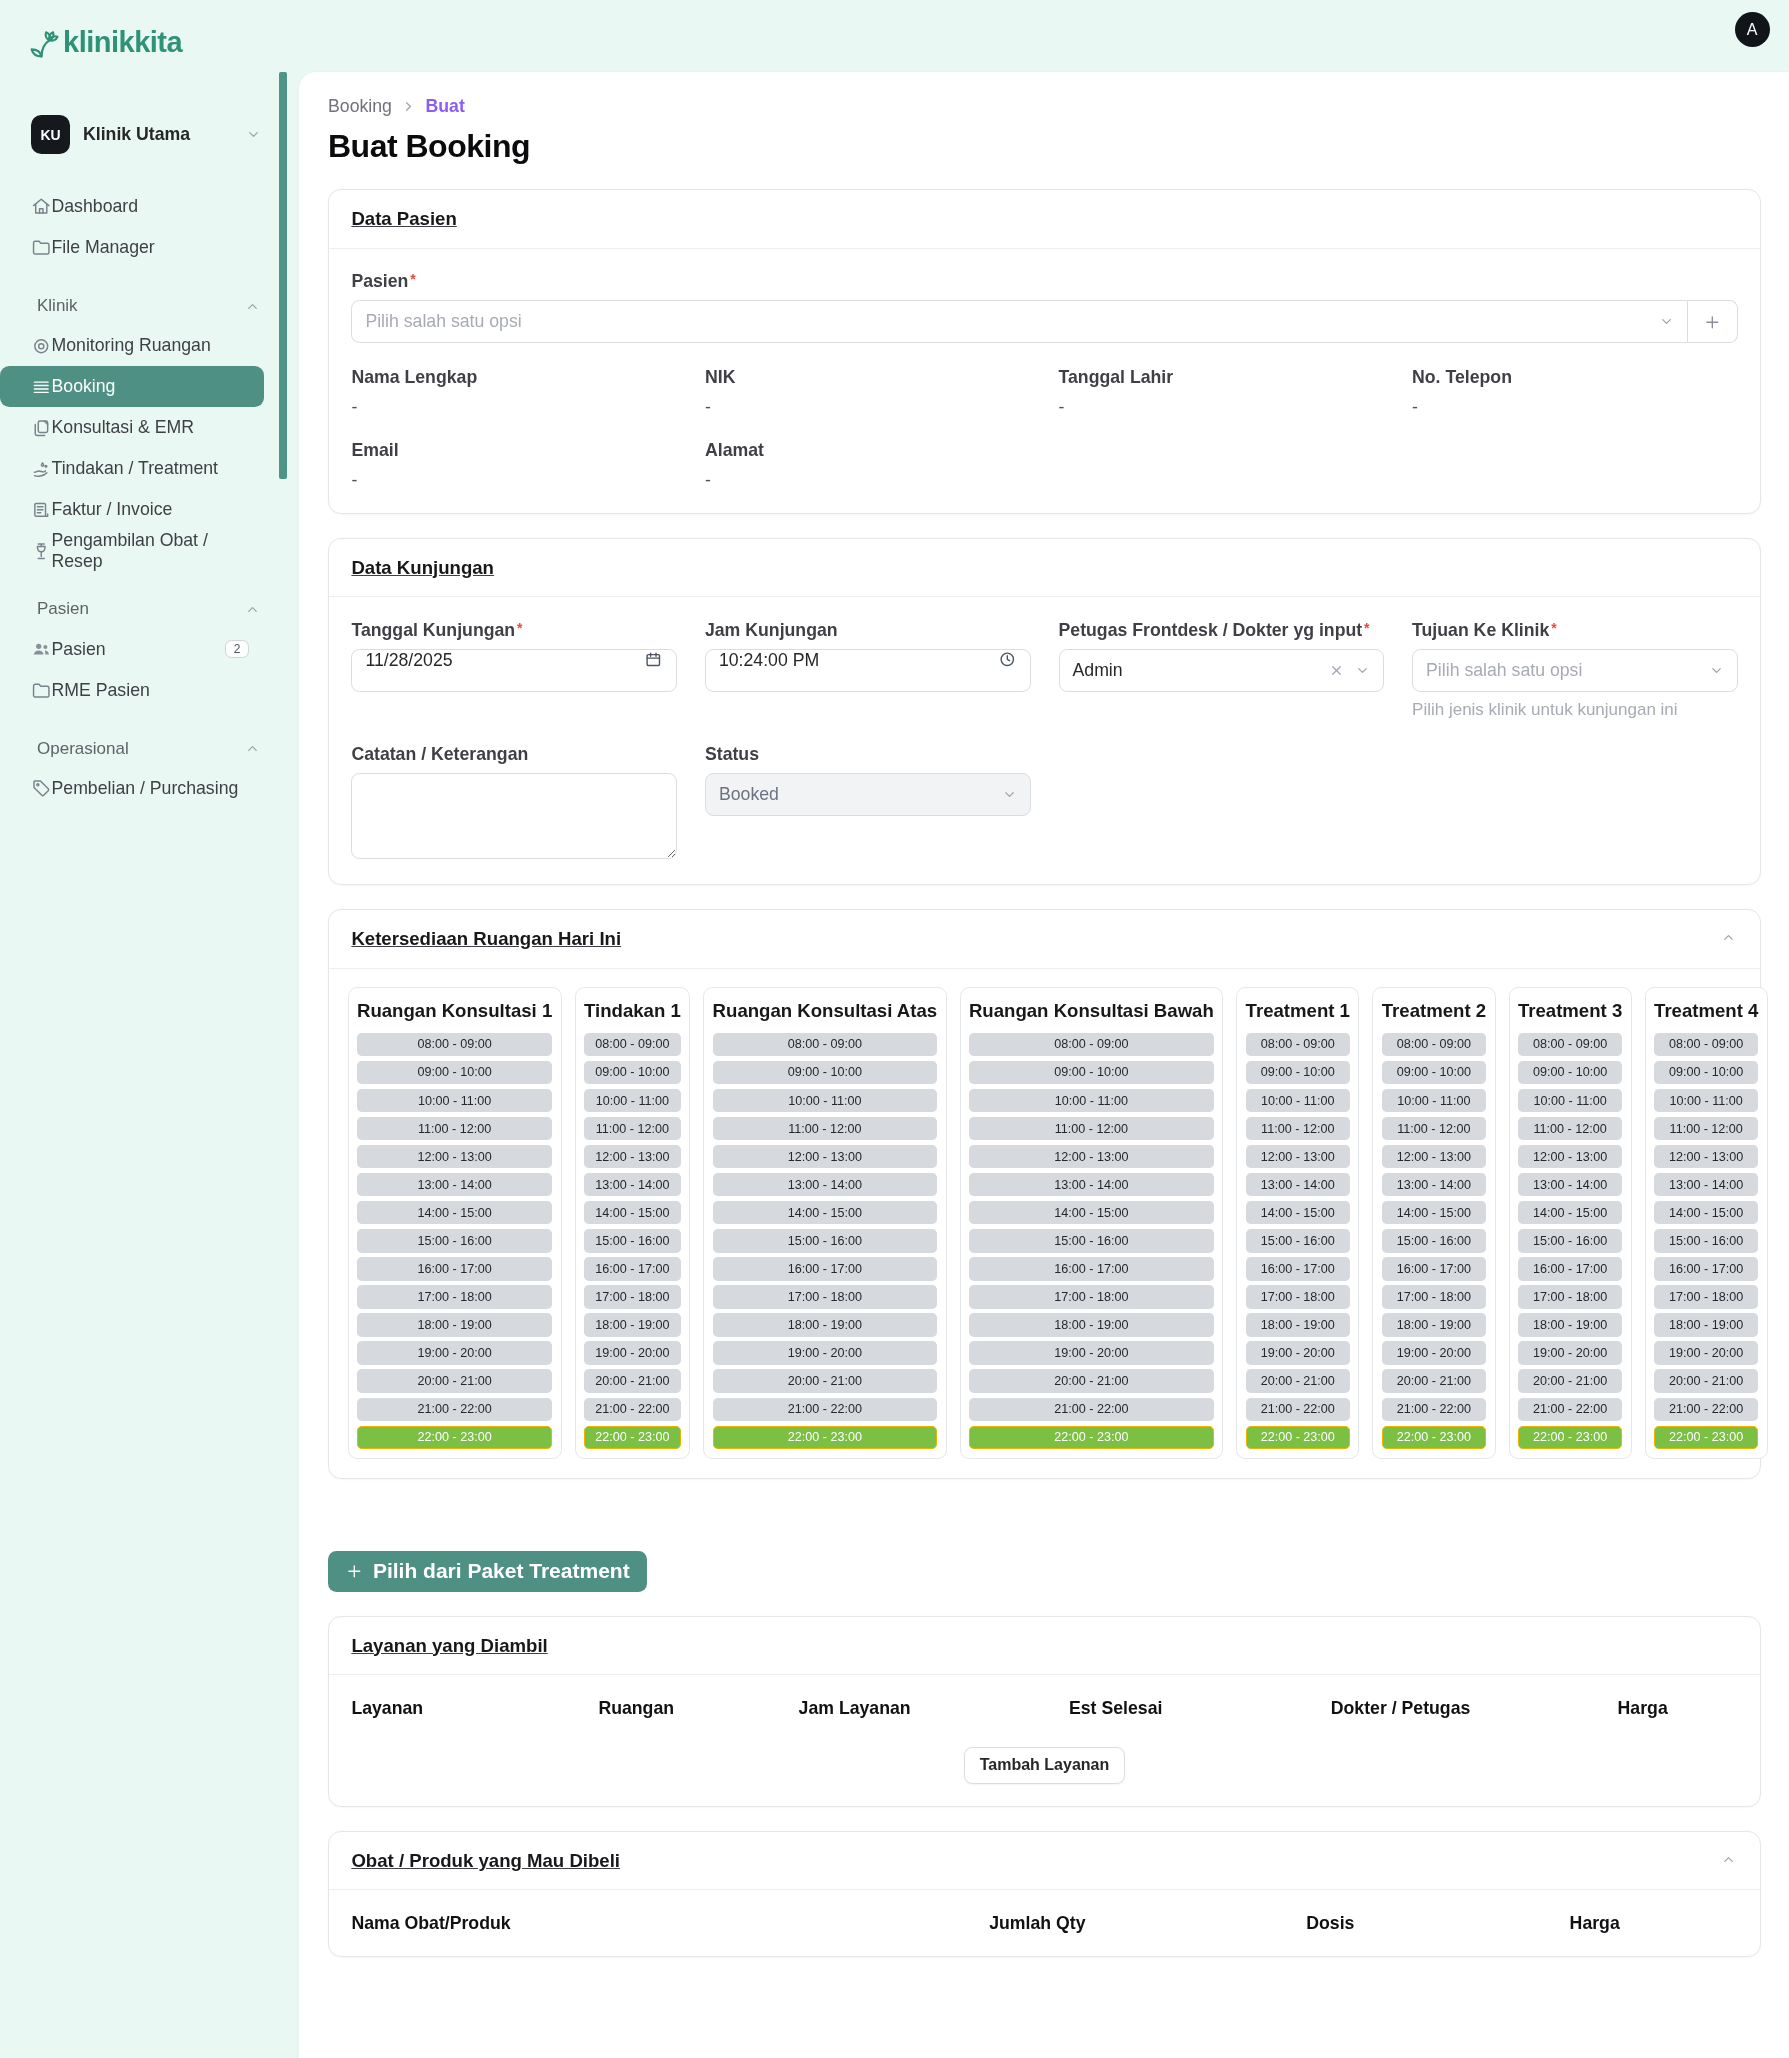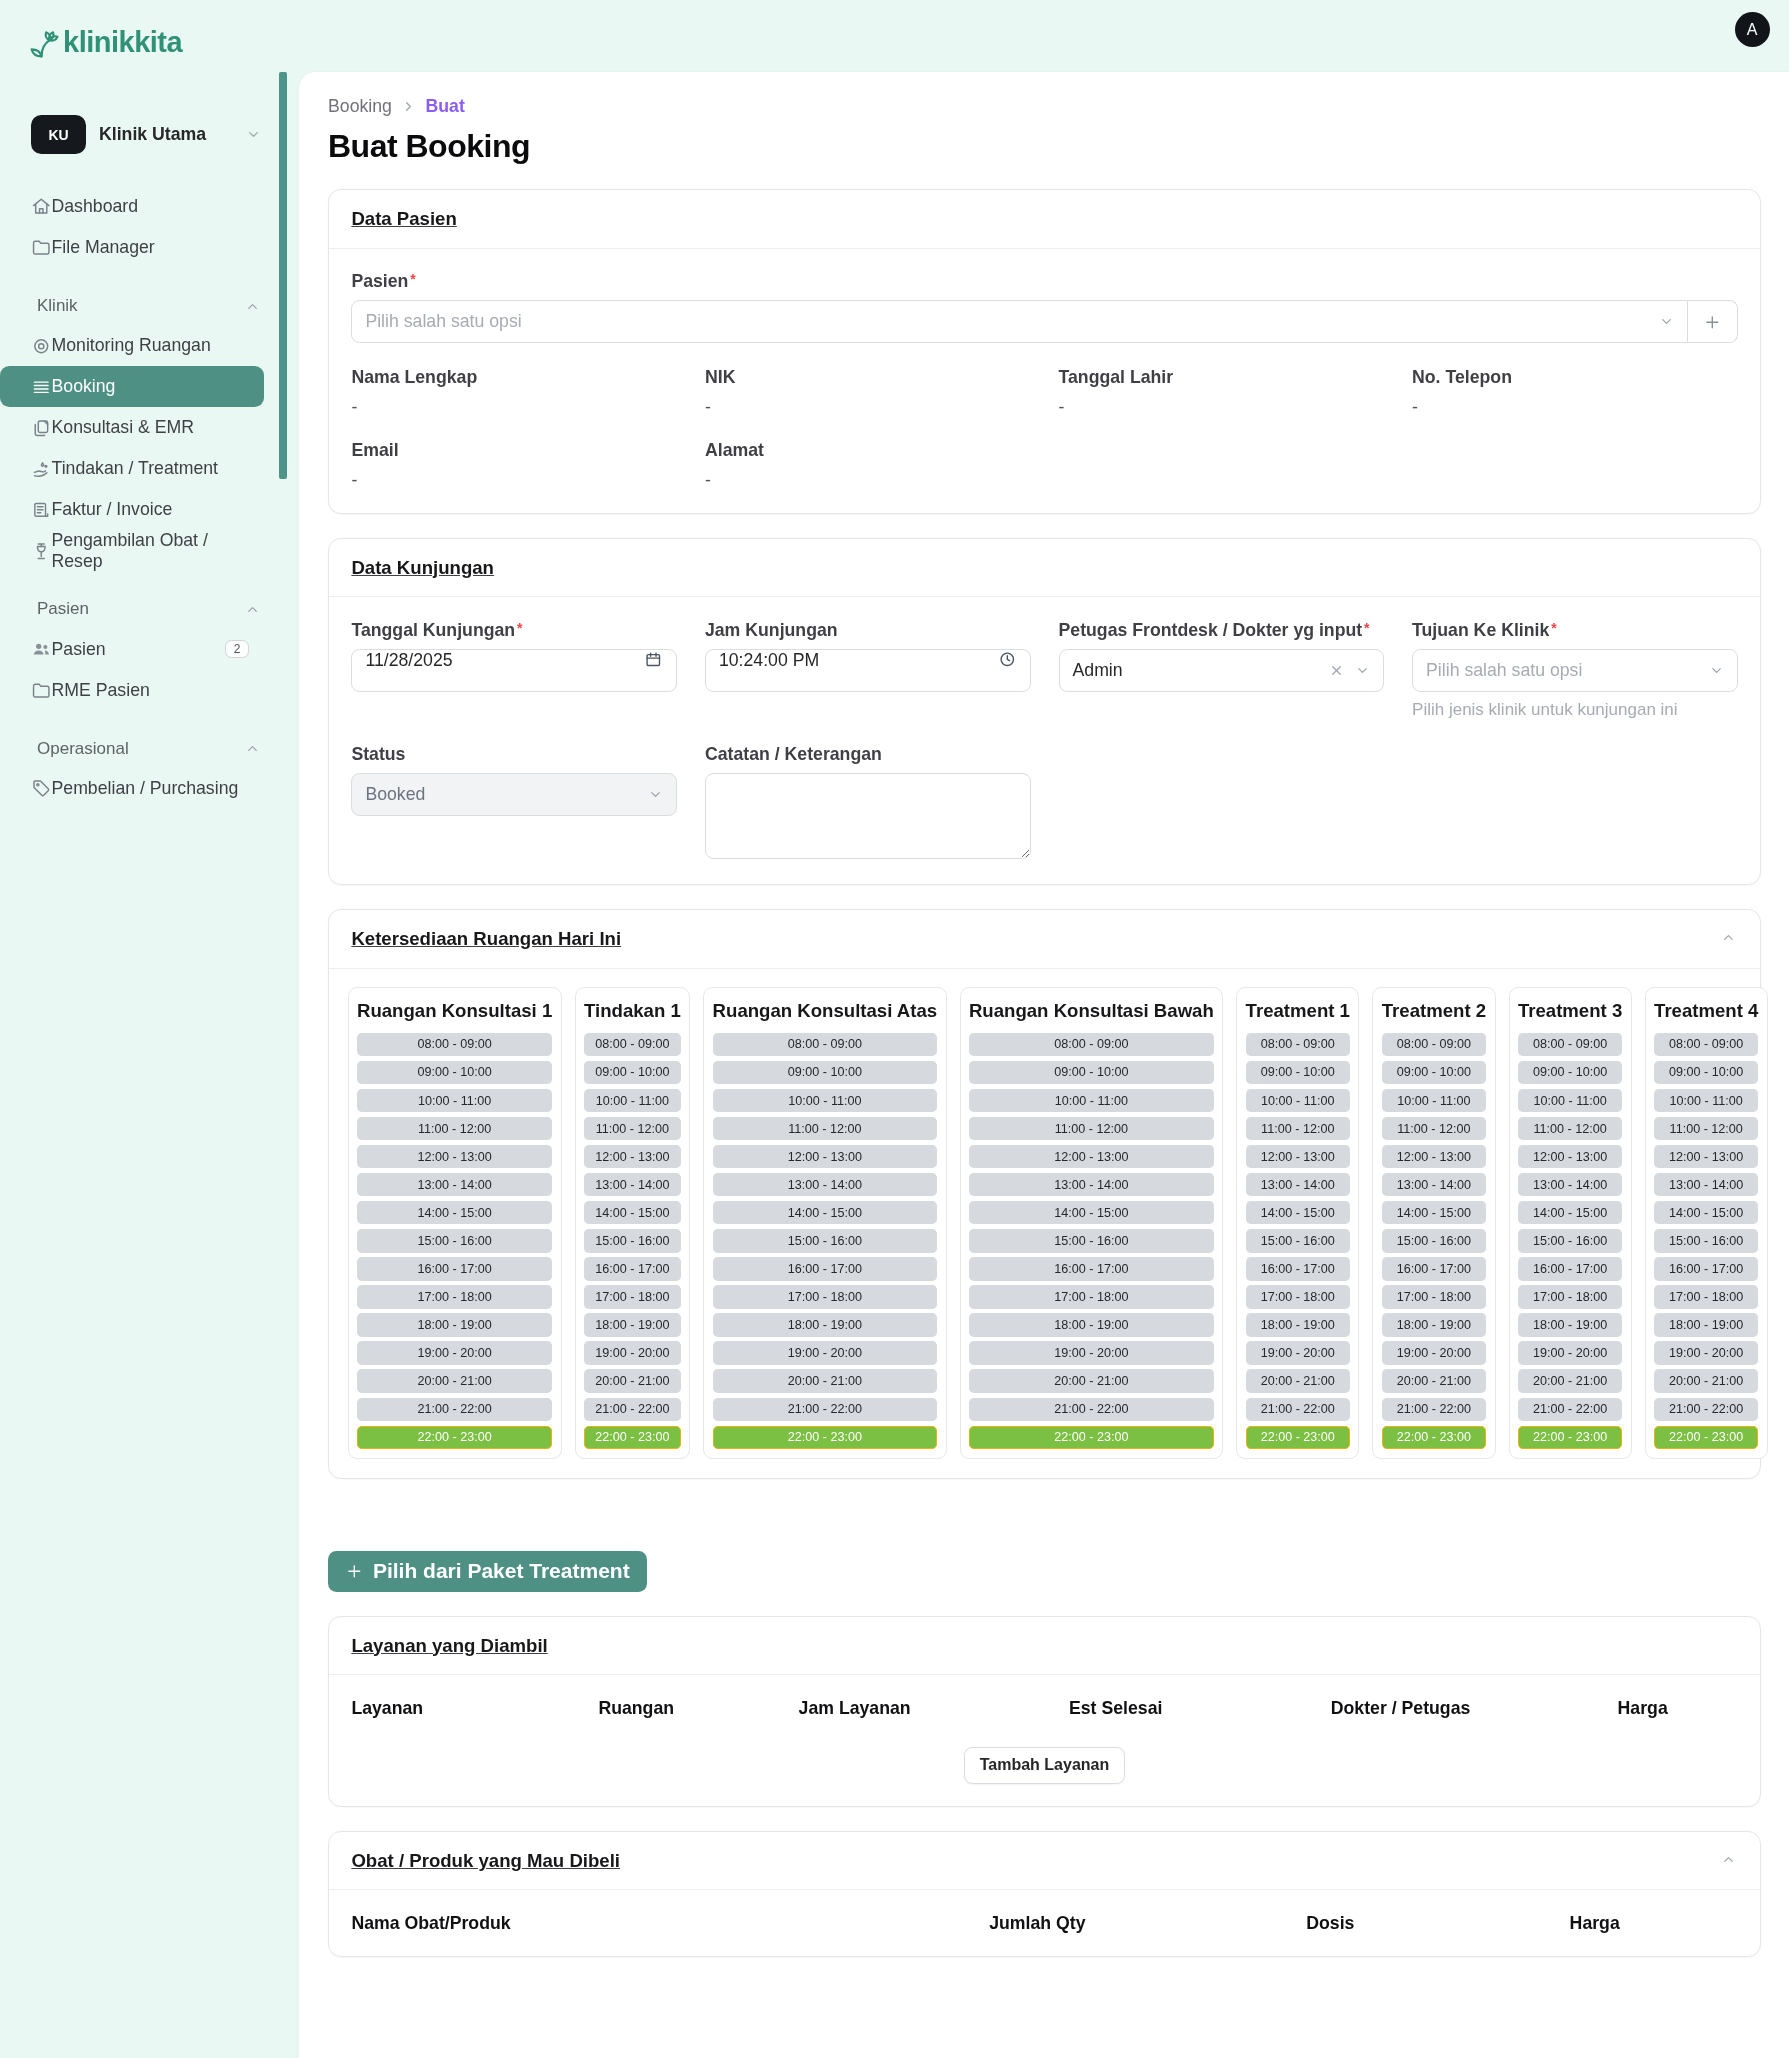--- a/index.html
+++ b/index.html
@@ -9,21 +9,21 @@
     background:#e9f8f2;
     color:#3f3f46;
     position:relative;
   }
   
   .sidebar { position:absolute; left:0; top:0; width:280px; height:2058px; }
   .logo-row { display:flex; align-items:center; gap:3px; padding:24px 0 0 23px; }
   .logo-text { font-size:29px; font-weight:bold; color:#2f9277; letter-spacing:-0.5px; }
   .scroll-thumb { position:absolute; left:279px; top:72px; width:8.4px; height:407px; background:#4e9488; border-radius:1.9px; }
   .tenant { display:flex; align-items:center; gap:13px; margin:54px 18.6px 0 31px; cursor:pointer; }
-  .tenant-avatar { width:55px; height:39px; border-radius:10.3px; background:#15181c; color:#fff; font-size:14px; font-weight:bold; display:flex; align-items:center; justify-content:center; }
+  .tenant-avatar { width:39px; height:39px; border-radius:10.3px; background:#15181c; color:#fff; font-size:14px; font-weight:bold; display:flex; align-items:center; justify-content:center; }
   .tenant-name { font-size:17.7px; font-weight:600; color:#27272a; flex:1; }
   .side-item { display:flex; align-items:center; gap:0; height:41px; padding:0 15px 0 31px; margin:0 16px 0 0; font-size:17.7px; color:#3f3f46; cursor:pointer; border-radius:9.3px; }
   .side-item .lbl { flex:1; }
   .side-item.active { background:#4e9184; color:#fff; margin-left:0; padding-left:31px; }
   .side-item.active .ico { stroke:#ffffff; }
   .section-head { display:flex; align-items:center; justify-content:space-between; padding:0 20.5px 0 37px; margin-top:28px; margin-bottom:9.3px; font-size:17px; color:#5f6368; cursor:pointer; }
   .first-group { margin-top:32px; }
   .badge { font-size:12px; color:#52525b; background:rgba(255,255,255,.8); border:0.9px solid #d4d4d8; border-radius:6.5px; padding:0.9px 7.5px; }
   .ico { width:20.5px; height:20.5px; stroke:#7a818b; fill:none; stroke-width:1.7; stroke-linecap:round; stroke-linejoin:round; flex:none; }
   .ico.fill { fill:#8a909a; stroke:none; }
@@ -320,31 +320,31 @@
           <label class="f-label"><span>Tujuan Ke Klinik</span><span class="req">*</span></label>
           <div class="select-box">
             <span class="ph grow">Pilih salah satu opsi</span>
             <svg class="chev" viewBox="0 0 24 24">
                 <path d="M6 9l6 6 6-6"></path>
               </svg>
           </div>
           <div class="helper">Pilih jenis klinik untuk kunjungan ini</div>
         </div>
         <div>
+          <label class="f-label">Catatan / Keterangan</label>
+          <textarea class="note" style=""></textarea>
+        </div>
+        <div>
           <label class="f-label">Status</label>
           <div class="select-box disabled">
             <span class="grow">Booked</span>
             <svg class="chev" viewBox="0 0 24 24">
                 <path d="M6 9l6 6 6-6"></path>
               </svg>
           </div>
-        </div>
-        <div>
-          <label class="f-label">Catatan / Keterangan</label>
-          <textarea class="note" style=""></textarea>
         </div>
       </div>
     </div>
   </section>
 
   <section class="card">
     <div class="card-head">
       <span class="card-title">Ketersediaan Ruangan Hari Ini</span>
       <button class="icon-btn">
         <svg class="chev" viewBox="0 0 24 24">

